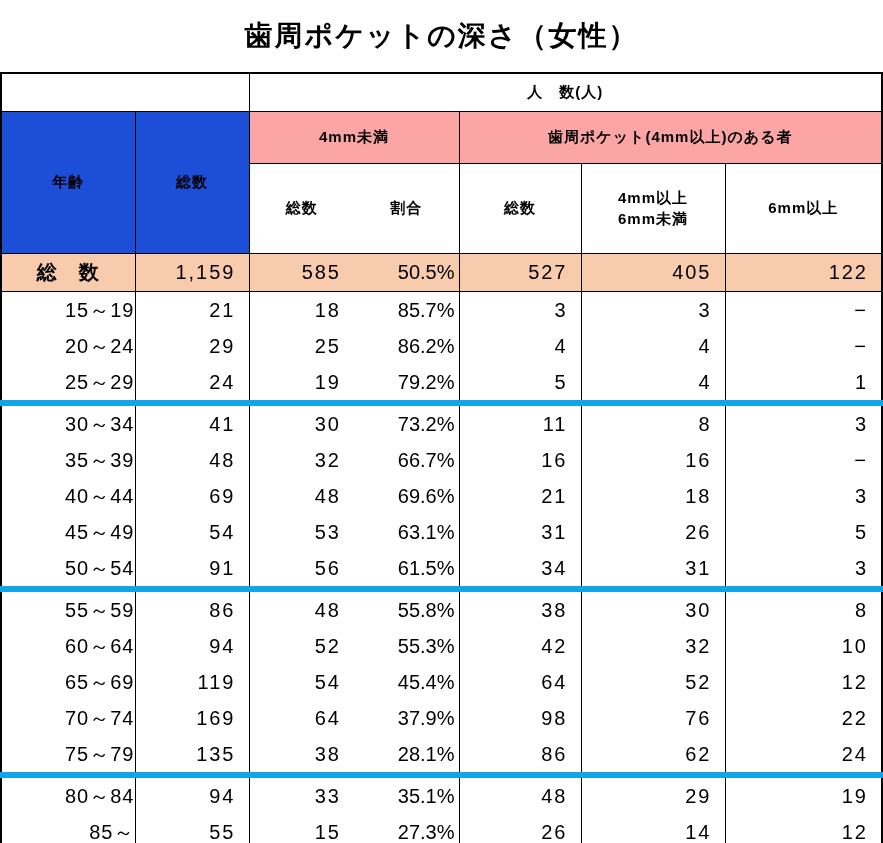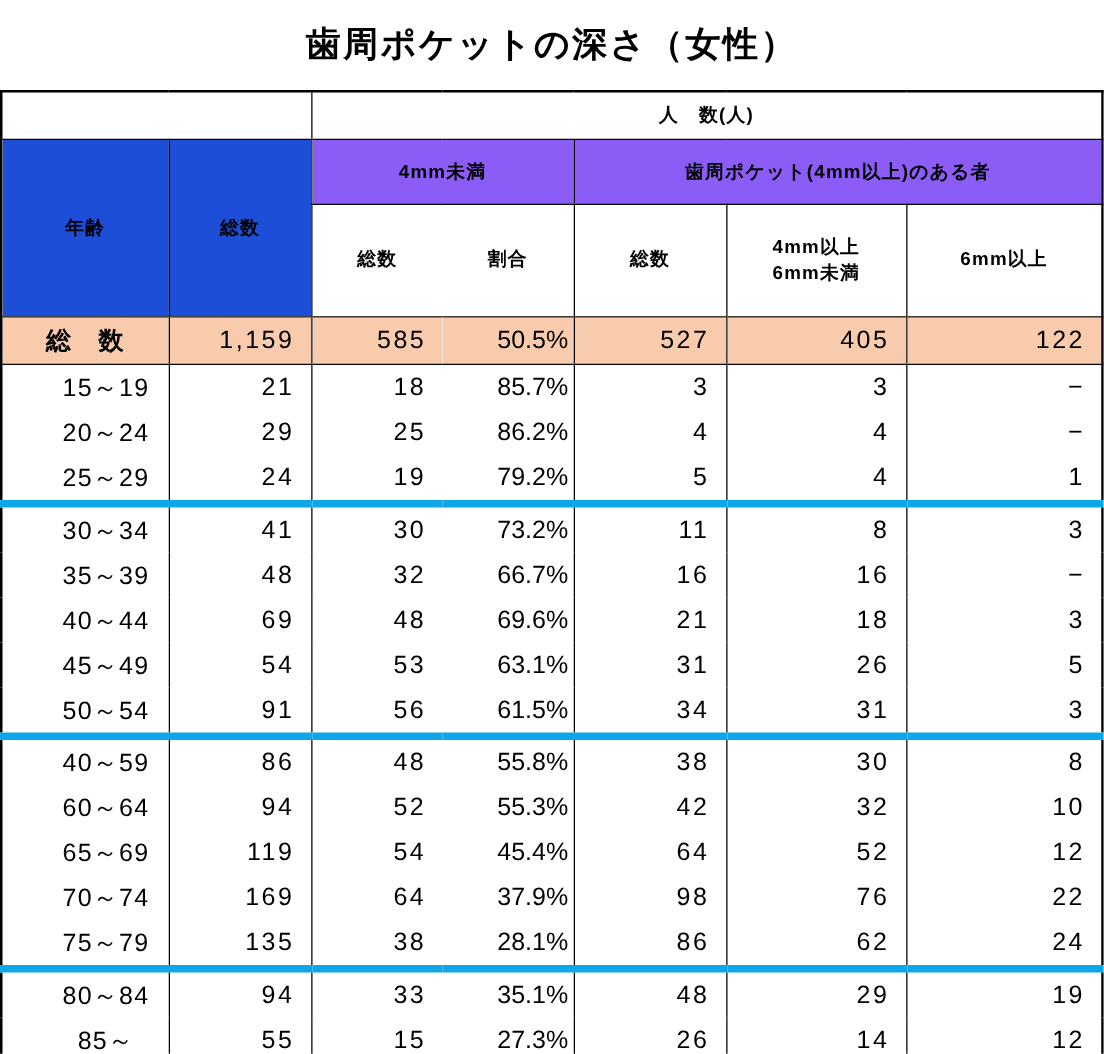--- a/index.html
+++ b/index.html
@@ -17,31 +17,31 @@
   }
   th,td{padding:0;vertical-align:middle;overflow:hidden;white-space:nowrap;}
   thead th{
     font-weight:bold;text-align:center;font-size:15px;letter-spacing:1px;
     border-bottom:1px solid #000;background:#fff;
   }
   tr.r-a th{height:37px;}
   tr.r-b th{height:51px;}
   tr.r-c th{height:89px;line-height:1.35;}
   .peach{background:#1d4ed8;}
-  .grayband{background:#8b5cf6;}
+  .grayband{background:#fca5a5;}
   .bl{border-left:1px solid #000;}
   tr.summary td{
     height:37px;background:#F8CBAD;border-bottom:1px solid #000;font-size:20px;
   }
   td.s-label{
     background:#FCE4D6;font-weight:bold;text-align:center;letter-spacing:1px;
   }
   tr.data-row td{height:36px;font-size:20px;}
   tr.group-end td{border-bottom:6px solid #0ea5e9;}
-  td.age{text-align:center;padding-left:33px;letter-spacing:1px;margin-left:43px;}
+  td.age{text-align:right;padding-left:33px;letter-spacing:1px;margin-left:43px;}
   td.num{text-align:right;padding-right:13px;letter-spacing:2px;}
   td.pct{text-align:right;padding-right:4px;letter-spacing:0;}
 </style>
 </head>
 <body>
 
 <h1 class="title">歯周ポケットの深さ（女性）</h1>
 
 <table class="stat-table">
   <colgroup>
@@ -148,21 +148,21 @@
       <tr class="data-row group-end">
     <td class="age">50～54</td>
     <td class="num bl">91</td>
     <td class="num bl">56</td>
     <td class="pct">61.5%</td>
     <td class="num bl">34</td>
     <td class="num bl">31</td>
     <td class="num bl">3</td>
   </tr>
       <tr class="data-row">
-    <td class="age">40～59</td>
+    <td class="age">55～59</td>
     <td class="num bl">86</td>
     <td class="num bl">48</td>
     <td class="pct">55.8%</td>
     <td class="num bl">38</td>
     <td class="num bl">30</td>
     <td class="num bl">8</td>
   </tr>
       <tr class="data-row">
     <td class="age">60～64</td>
     <td class="num bl">94</td>

